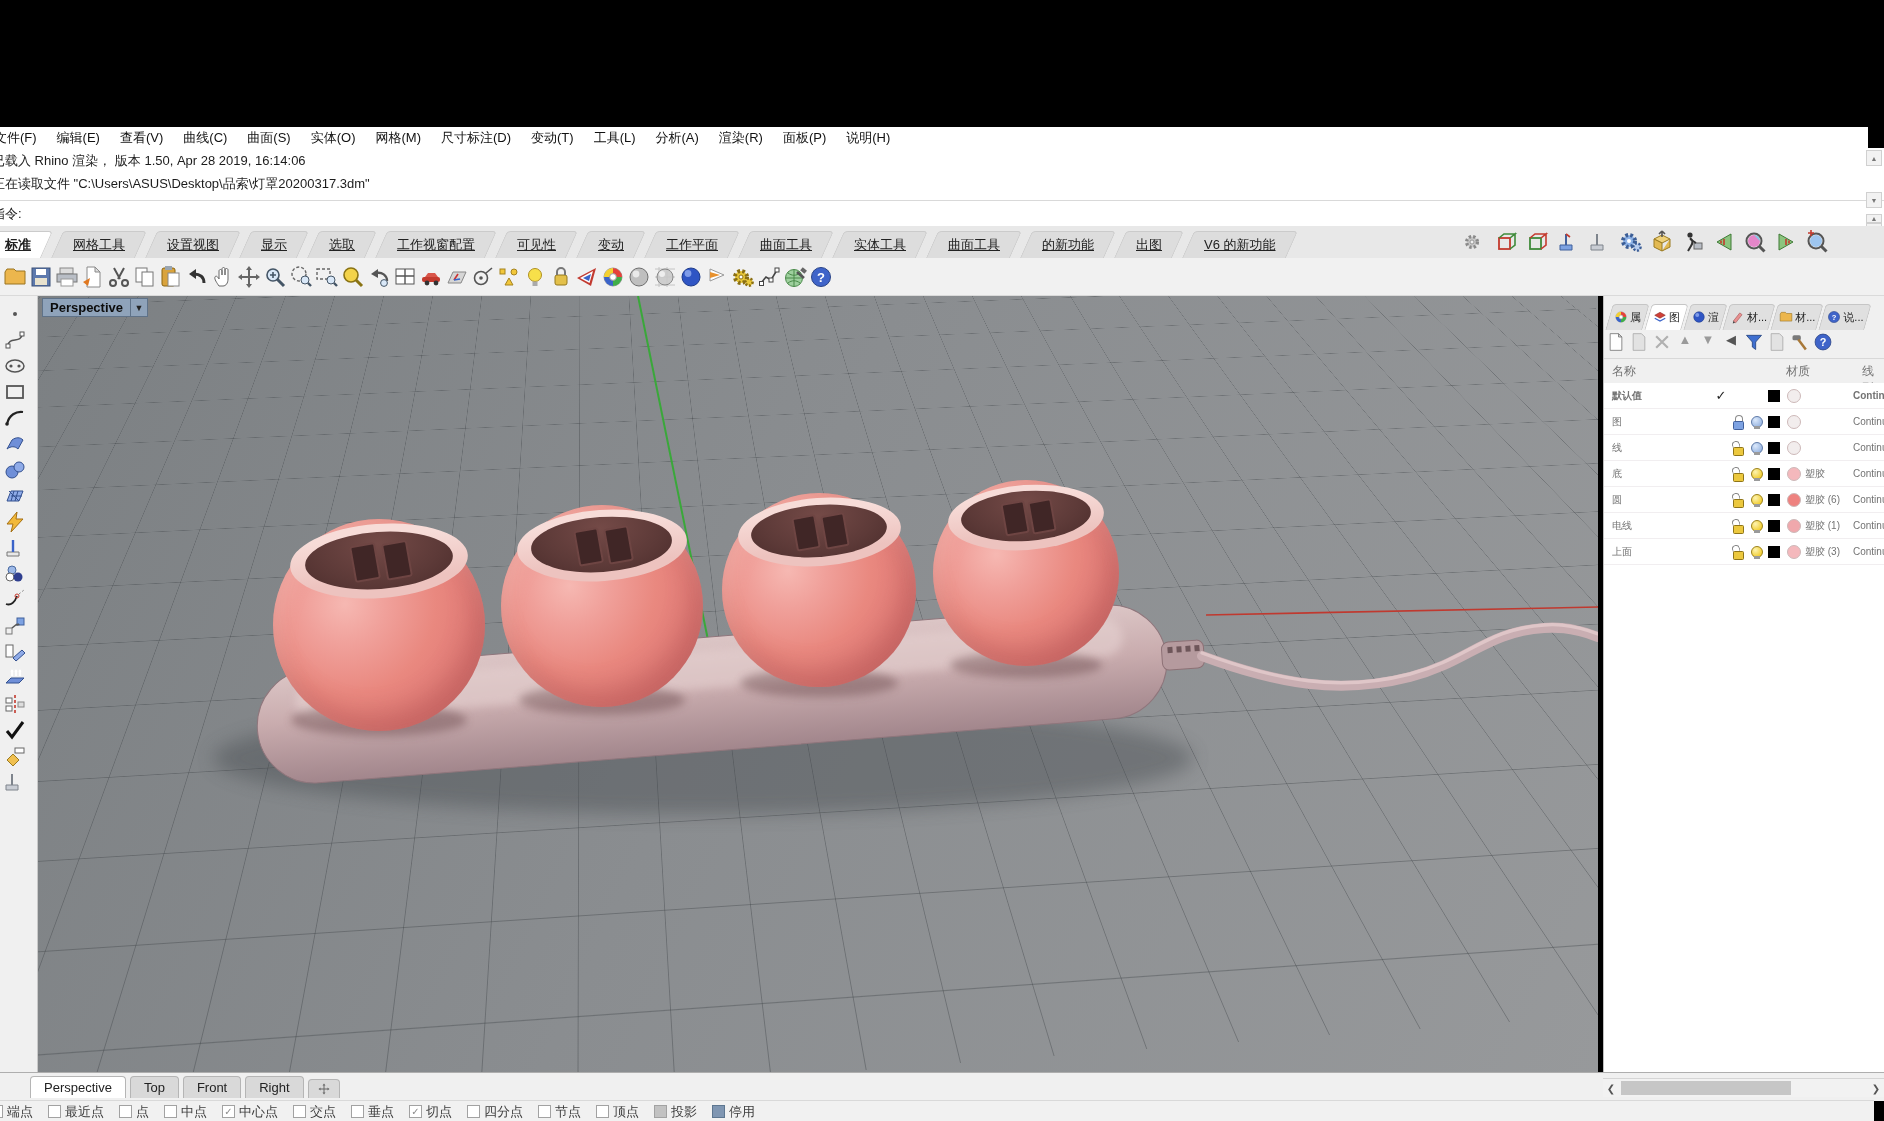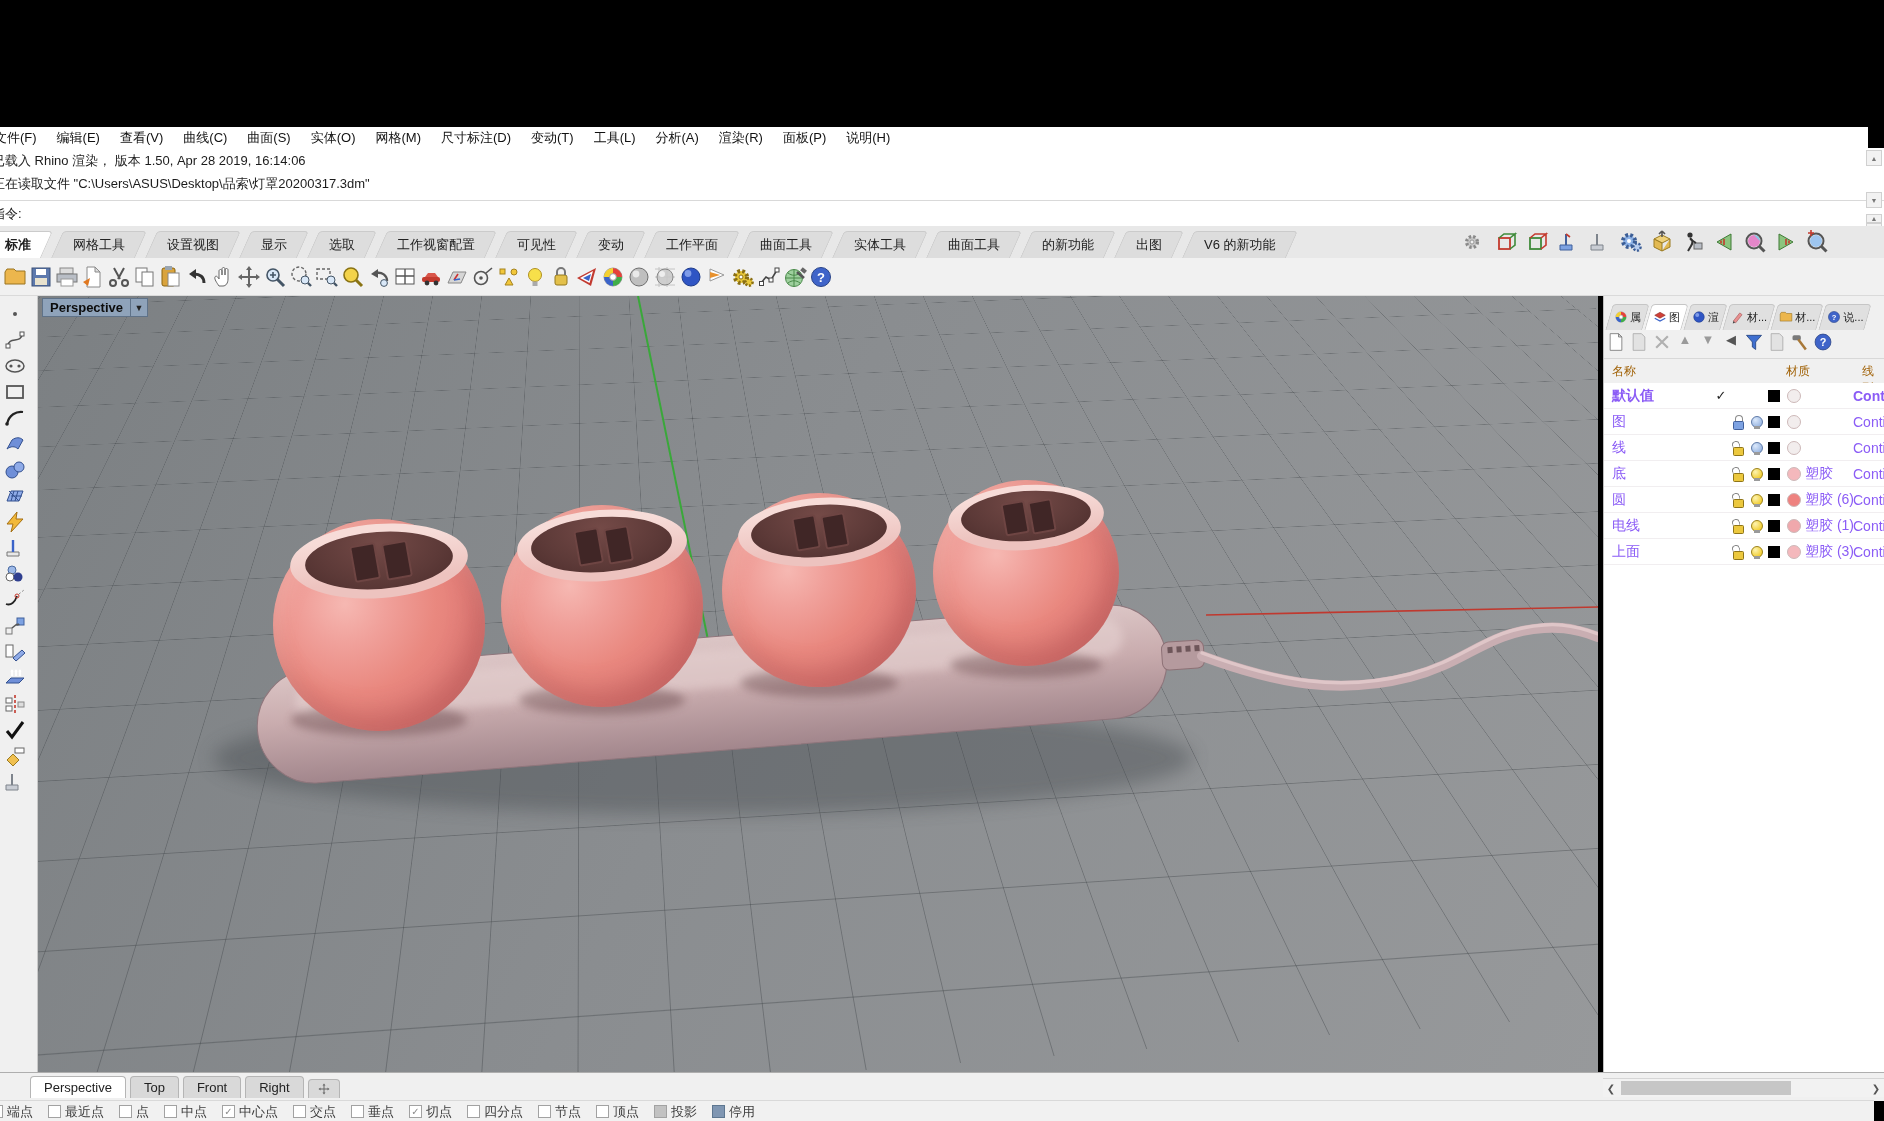--- a/index.html
+++ b/index.html
@@ -22,21 +22,21 @@
   .cmd-scroll{right:2px;top:2px;width:16px;height:74px;}
   .sbtn{width:14px;height:14px;background:#f2f2f2;border:1px solid #d0d0d0;color:#777;
     font-size:7px;display:flex;align-items:center;justify-content:center;}
   
   .ribbon{left:0;top:226px;width:1884px;height:32px;background:#e8e8e8;border-bottom:1px solid #d6d6d6;}
   .rtabs{left:-16px;top:5px;display:flex;height:27px;}
   .rtab{position:relative;height:27px;line-height:27px;padding:0 21px;font-size:13px;color:#222;white-space:nowrap;}
   .rtab::before{content:"";position:absolute;top:0;bottom:0;left:5px;right:5px;background:#dddddd;
     transform:skewX(-24deg);border:1px solid #cbcbcb;border-bottom:none;border-radius:4px 4px 0 0;}
   .rtab.active::before{background:#fff;}
-  .rtab b{position:relative;z-index:1;font-weight:normal;}
+  .rtab b{position:relative;z-index:1;font-weight:normal;text-decoration:underline;}
   .rtab.active b{font-weight:bold;}
   .ribicons{left:1494px;top:4px;display:flex;gap:5px;}
   .gearpos{left:1462px;top:6px;}
   
   .toolbar{left:0;top:258px;width:1884px;height:38px;background:#f1f1f1;border-bottom:1px solid #dadada;
     display:flex;align-items:center;padding-left:2px;box-sizing:border-box;}
   .ti{width:24px;height:24px;margin:0 1px;position:relative;flex:0 0 auto;}
   .ti.dd::after{content:"";position:absolute;right:-1px;bottom:-1px;border-left:5px solid transparent;border-bottom:5px solid #555;}
   
   .sidebar{left:0;top:296px;width:37px;height:776px;background:#f0f0f0;border-right:1px solid #c9c9c9;}
@@ -72,24 +72,24 @@
   .panel{left:1603px;top:296px;width:281px;height:804px;background:#f0f0f0;border-left:1px solid #bfbfbf;box-sizing:border-box;}
   .ptabs{left:4px;top:8px;display:flex;height:26px;}
   .ptab{position:relative;display:flex;align-items:center;gap:2px;padding:0 6px;height:26px;font-size:11px;color:#222;}
   .ptab::before{content:"";position:absolute;inset:0 1px;background:#e0e0e0;transform:skewX(-16deg);
     border:1px solid #c6c6c6;border-bottom:none;border-radius:4px 4px 0 0;}
   .ptab.active::before{background:#fff;}
   .ptab *{position:relative;z-index:1;}
   .pbar{left:2px;top:36px;display:flex;gap:3px;align-items:center;}
   .pi{width:20px;height:20px;position:relative;}
   .phead{left:0;top:62px;width:281px;height:24px;border-top:1px solid #d8d8d8;border-bottom:1px solid #cfcfcf;
-    font-size:12px;color:#a16207;}
+    font-size:12px;color:#737373;}
   .phead span{position:absolute;top:4px;}
   .playerlist{left:0;top:87px;width:281px;height:716px;background:#fff;}
-  .lrow{display:flex;align-items:center;height:25px;border-bottom:1px solid #f1eef0;font-size:14px;color:#8b5cf6;}
+  .lrow{display:flex;align-items:center;height:25px;border-bottom:1px solid #f1eef0;font-size:10px;color:#737373;}
   .lrow[data-current="true"] .c-name, .lrow[data-current="true"] .c-lt{font-weight:bold;}
   .c-name{width:98px;padding-left:8px;flex:0 0 auto;white-space:nowrap;overflow:hidden;}
   .c-chk{width:22px;flex:0 0 auto;text-align:center;font-size:13px;color:#222;}
   .c-chk[data-state="true"]::after{content:"✓";}
   .c-lock{width:18px;flex:0 0 auto;} .c-bulb{width:18px;flex:0 0 auto;}
   .c-sw{width:19px;flex:0 0 auto;} .c-sw i{display:block;width:12px;height:12px;background:#000;}
   .c-mat{width:66px;flex:0 0 auto;display:flex;align-items:center;gap:4px;white-space:nowrap;}
   .matdot{width:14px;height:14px;border-radius:50%;border:1px solid #cdb9b9;flex:0 0 auto;box-sizing:border-box;}
   .c-lt{flex:1;white-space:nowrap;overflow:hidden;}
   

